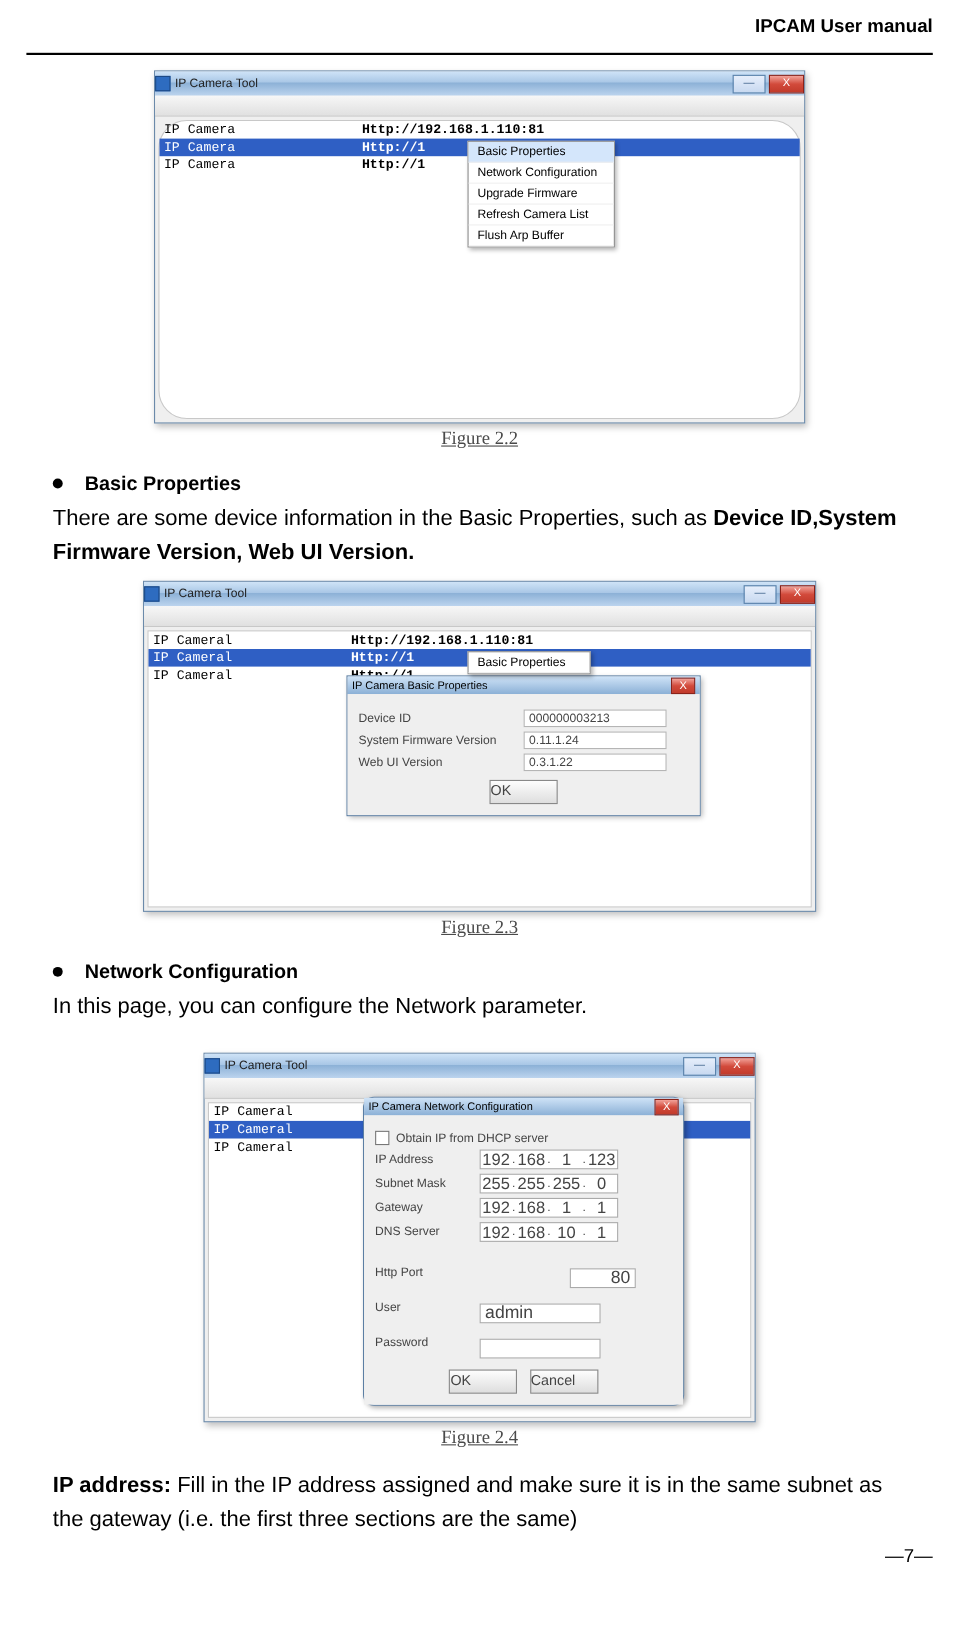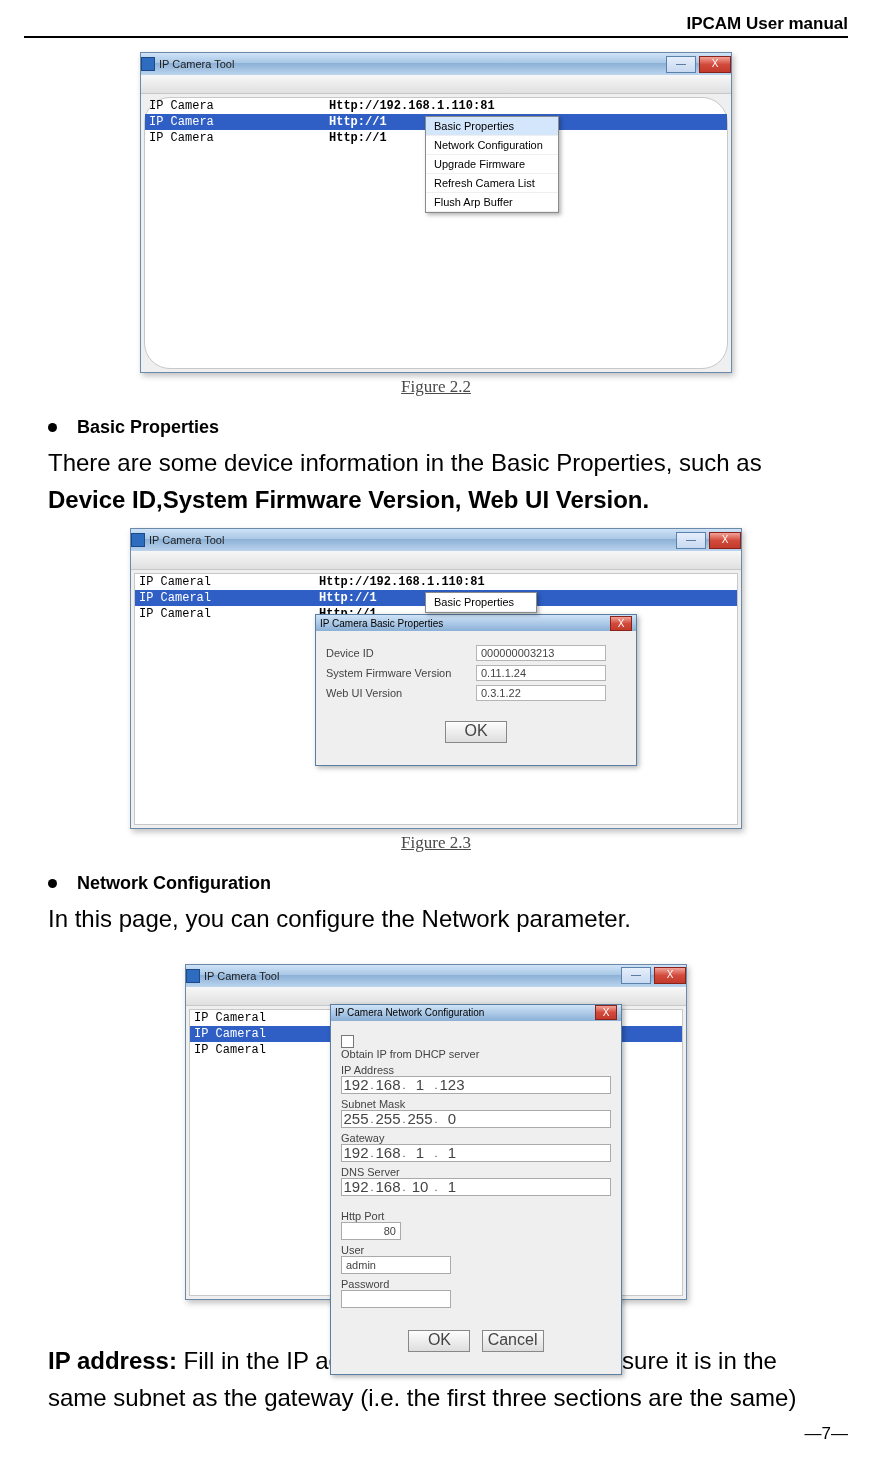--- a/index.html
+++ b/index.html
@@ -13,21 +13,21 @@
   .page {
     width: 872px;
     margin: 0 auto;
     padding: 10px 24px 20px 24px;
     box-sizing: border-box;
   }
   .header-bar {
     text-align: right;
     font-weight: bold;
     font-size: 17px;
-    padding: 4px 0 2px 0;
+    padding: 4px 0 14px 0;
     border-bottom: 2px solid #000;
     margin-bottom: 14px;
   }
   .figure-wrap {
     text-align: center;
     margin: 10px 0 6px 0;
   }
   .figure-caption {
     font-family: "Times New Roman", serif;
     font-size: 17px;
@@ -47,21 +47,21 @@
     height: 9px;
     background: #000;
     border-radius: 50%;
     flex-shrink: 0;
   }
   .bullet-heading-text {
     font-weight: bold;
     font-size: 18px;
   }
   .para {
-    font-size: 24px;
+    font-size: 20px;
     line-height: 1.55;
     margin: 6px 24px 8px 24px;
   }
   .para .bold { font-weight: bold; }
   .page-number {
     text-align: right;
     font-size: 17px;
     margin-top: 2px;
   }
 
@@ -176,34 +176,34 @@
     background: #fff;
     border: 1px solid #b5b5b5;
     padding: 1px 4px;
     font-size: 11px;
   }
   .btn {
     display:inline-block;
     min-width: 60px;
     height: 20px;
     line-height: 18px;
-    text-align: center;
-    font-size: 16px;
+    text-align: left;
+    font-size: 13px;
     border: 1px solid #888;
     background: linear-gradient(#fdfdfd,#dedede);
-    margin: 12px 4px;
+    margin: 0 4px;
   }
 
   
-  .net-row { display:flex; margin:4px 0; font-size:11px; color:#444;flex-direction:column; }
+  .net-row { display:flex; align-items:center; margin:4px 0; font-size:11px; color:#444; }
   .net-label { width: 95px; }
   .net-input {
     width: 140px; height: 16px;
     border: 1px solid #aaa; background: #fff;
-    font-size: 11px; padding: 0 4px; line-height:16px;
+    font-size: 16px; padding: 0 4px; line-height:16px;margin-top:10px;
   }
   .ip-cells { display:flex; gap:0; border:1px solid #aaa; background:#fff; height:16px; align-items:center; }
   .ip-cell { width: 28px; text-align:center; font-size:15px; }
   .ip-dot { width:4px; text-align:center; font-size:11px; }
   .chk { width:11px; height:11px; border:1px solid #777; background:#fff; margin-right:6px; display:inline-block; }
 
   
   .fig22-win { width: 590px; }
   .fig22-body { height: 270px; border-radius: 26px; }
   .fig23-win { width: 610px; }
@@ -348,21 +348,21 @@
         <div class="list-row">
           <span class="col-name">IP Cameral</span>
         </div>
         <div class="list-row sel">
           <span class="col-name">IP Cameral</span>
         </div>
         <div class="list-row">
           <span class="col-name">IP Cameral</span>
         </div>
 
-        <div class="dlg" style="top:-6px;left:140px;width:290px;">
+        <div class="dlg" style="top:-6px;left:140px;width:290px;border-radius:10px;">
           <div class="dlg-title">
             <span>IP Camera   Network Configuration</span>
             <span class="tb-close" style="width:20px;height:13px;">X</span>
           </div>
           <div class="dlg-body">
             <div class="net-row">
               <span class="chk"></span>
               <span>Obtain IP from DHCP server</span>
             </div>
             <div class="net-row">

